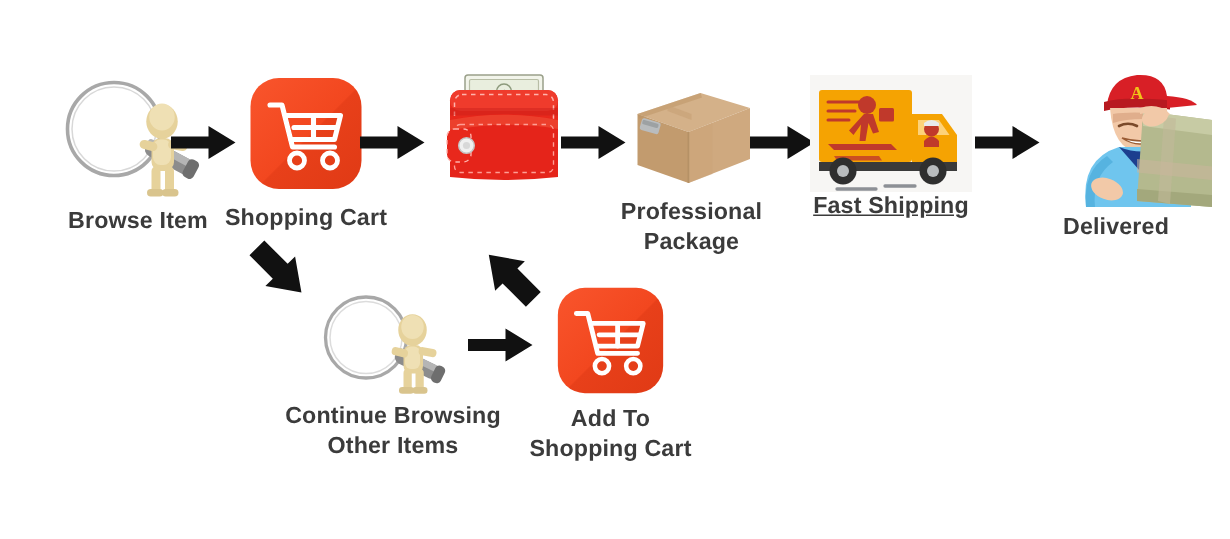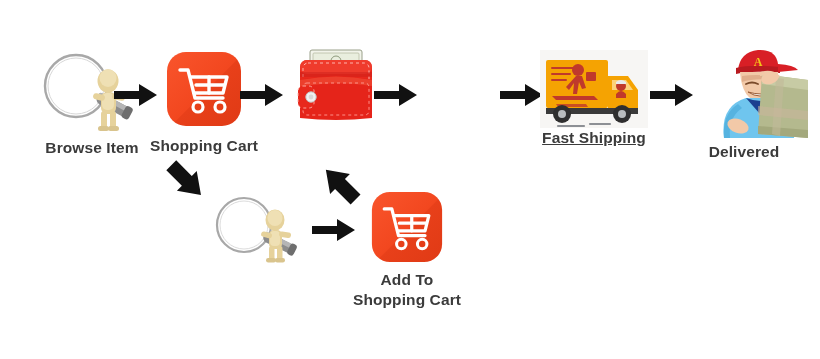--- a/index.html
+++ b/index.html
@@ -137,20 +137,37 @@
       </svg>
     </div>
   </div>
 
   <div class="arrow" style="left:372px; top:80px;">
     <svg width="48" height="30" viewBox="0 0 48 30">
       <path d="M2 11 L27 11 L27 4 L45 15 L27 26 L27 19 L2 19 Z" fill="#111111"></path>
     </svg>
   </div>
 
+  <div class="node" style="left:400px; top:50px; width:122px;">
+    <div class="node-art" style="width:92px; height:78px;">
+      <svg viewBox="0 0 92 78" width="92" height="78">
+        <polygon points="10,26 52,12 85,22 44,38" fill="#d4b189"></polygon>
+        <polygon points="10,26 44,38 44,72 10,60" fill="#c29b6e"></polygon>
+        <polygon points="44,38 85,22 85,56 44,72" fill="#cfa97f"></polygon>
+        <polygon points="10,26 52,12 53,15 11,29" fill="#bb9463" opacity="0.5"></polygon>
+        <polygon points="30,20 46,26 46,30 30,24" fill="#c9a378" opacity="0.7"></polygon>
+        <rect x="12" y="30" width="13" height="8" rx="1.5" fill="#b9bcbe" transform="rotate(16 18 34)"></rect>
+        <rect x="13" y="31" width="11" height="3" rx="1" fill="#9da1a3" transform="rotate(16 18 33)"></rect>
+        <line x1="44" y1="38" x2="44" y2="72" stroke="#b08d61" stroke-width="1.1"></line>
+        <polygon points="44,38 60,32 60,66 44,72" fill="#c9a278" opacity="0.45"></polygon>
+      </svg>
+    </div>
+    <div class="node-label" style="margin-top:4px;">Professional
+Package</div>
+  </div>
 
   <div class="arrow" style="left:498px; top:80px;">
     <svg width="48" height="30" viewBox="0 0 48 30">
       <path d="M2 11 L27 11 L27 4 L45 15 L27 26 L27 19 L2 19 Z" fill="#111111"></path>
     </svg>
   </div>
 
   <div class="node" style="left:524px; top:42px; width:140px;">
     <div class="node-art" style="width:116px; height:92px;">
       <svg viewBox="0 0 116 92" width="116" height="92">
@@ -252,20 +269,22 @@
           <rect x="62" y="37" width="10" height="15" rx="4" fill="#efe0b4"></rect>
           <rect x="53" y="38" width="11" height="5.5" rx="2.7" fill="#e6d29b" transform="rotate(14 58 41)"></rect>
           <rect x="71" y="38" width="12" height="5.5" rx="2.7" fill="#e6d29b" transform="rotate(10 77 41)"></rect>
           <rect x="61" y="52" width="5.5" height="15" rx="2.7" fill="#e6d29b"></rect>
           <rect x="69" y="52" width="5.5" height="15" rx="2.7" fill="#e6d29b"></rect>
           <rect x="58" y="64" width="10" height="4.5" rx="2.2" fill="#d9c48d"></rect>
           <rect x="67" y="64" width="10" height="4.5" rx="2.2" fill="#d9c48d"></rect>
         </g>
       </svg>
     </div>
+    <div class="node-label" style="margin-top:4px;">Continue Browsing
+Other Items</div>
   </div>
 
   <div class="arrow" style="left:310px; top:215px;">
     <svg width="48" height="30" viewBox="0 0 48 30">
       <path d="M2 11 L27 11 L27 4 L45 15 L27 26 L27 19 L2 19 Z" fill="#111111"></path>
     </svg>
   </div>
 
   <div class="node" style="left:340px; top:190px; width:134px;align-items:center;">
     <div class="node-art" style="width:74px; height:74px;">

